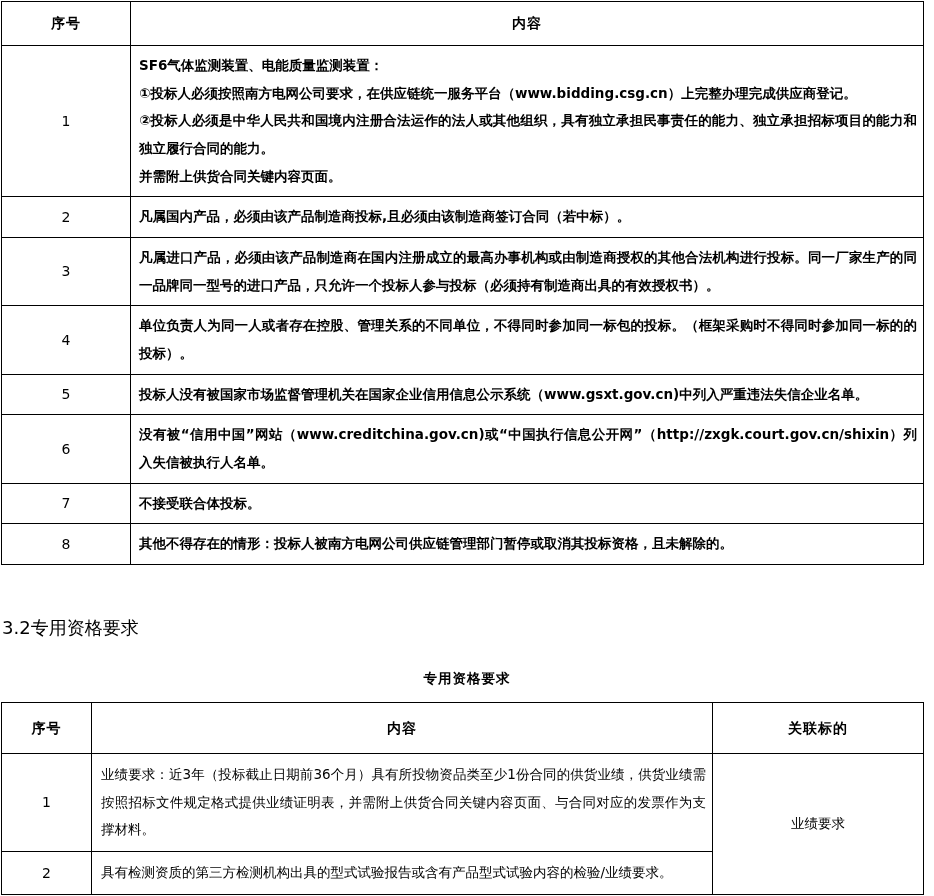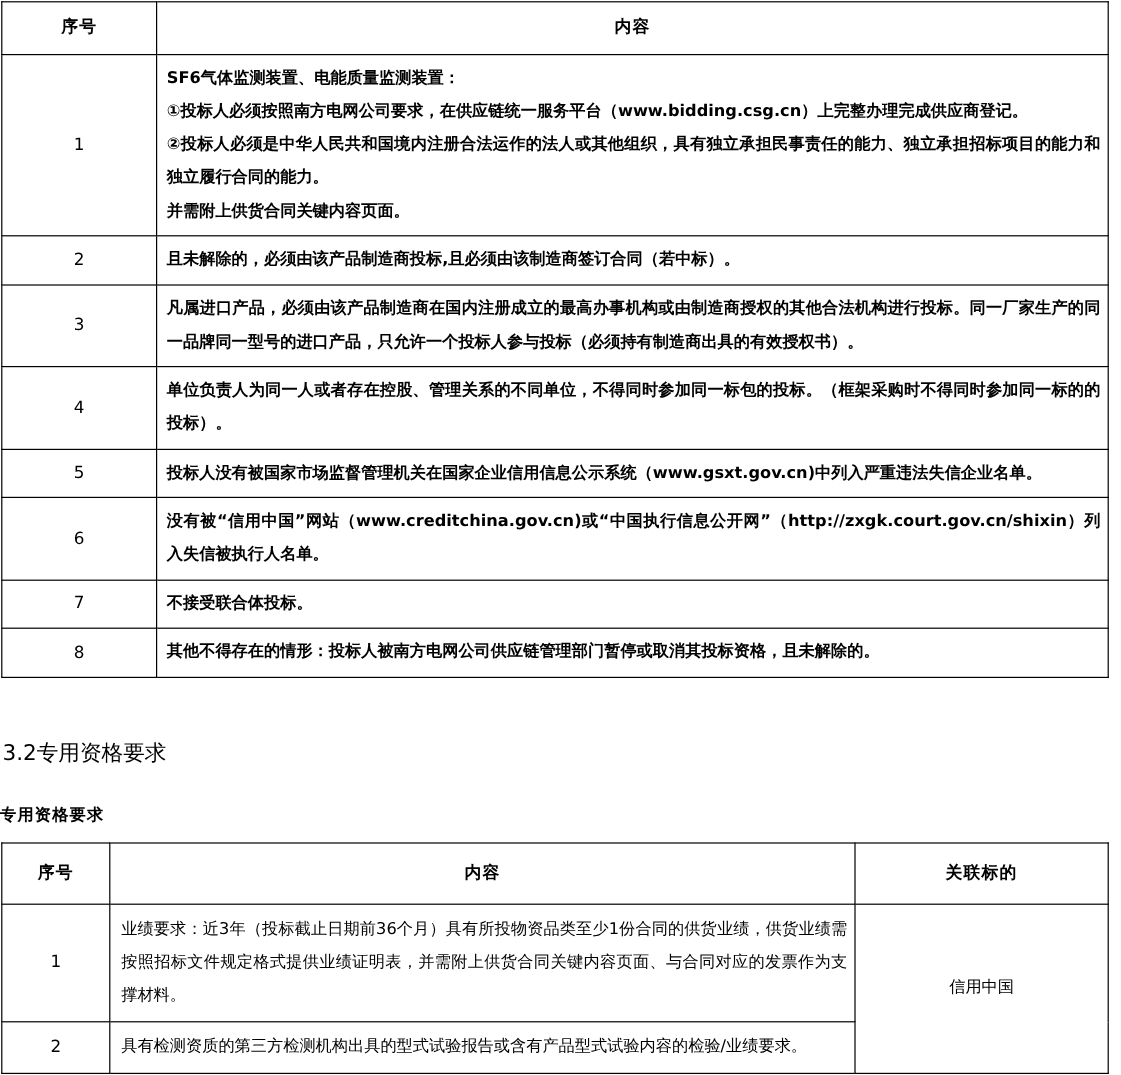--- a/index.html
+++ b/index.html
@@ -81,20 +81,21 @@
     line-height: 1.5;
     white-space: nowrap;
   }
 
   
   .table-caption {
     position: absolute;
     left: 0;
     top: 670px;
     width: 934px;
+    text-align: center;
     font-size: 13.5px;
     font-weight: bold;
     letter-spacing: 1px;
   }
 
   
   #table-special {
     position: absolute;
     left: 1px;
     top: 702px;
@@ -153,21 +154,21 @@
         <td class="body-cell">
           <p>SF6气体监测装置、电能质量监测装置：</p>
           <p>①投标人必须按照南方电网公司要求，在供应链统一服务平台（www.bidding.csg.cn）上完整办理完成供应商登记。</p>
           <p>②投标人必须是中华人民共和国境内注册合法运作的法人或其他组织，具有独立承担民事责任的能力、独立承担招标项目的能力和独立履行合同的能力。</p>
           <p>并需附上供货合同关键内容页面。</p>
         </td>
       </tr>
       <tr>
         <td class="no-cell">2</td>
         <td class="body-cell">
-          <p>且未解除的，必须由该产品制造商投标,且必须由该制造商签订合同（若中标）。</p>
+          <p>凡属国内产品，必须由该产品制造商投标,且必须由该制造商签订合同（若中标）。</p>
         </td>
       </tr>
       <tr>
         <td class="no-cell">3</td>
         <td class="body-cell">
           <p>凡属进口产品，必须由该产品制造商在国内注册成立的最高办事机构或由制造商授权的其他合法机构进行投标。同一厂家生产的同一品牌同一型号的进口产品，只允许一个投标人参与投标（必须持有制造商出具的有效授权书）。</p>
         </td>
       </tr>
       <tr>
         <td class="no-cell">4</td>
@@ -218,21 +219,21 @@
         <th class="hdr">内容</th>
         <th class="hdr">关联标的</th>
       </tr>
     </thead>
     <tbody>
       <tr>
         <td class="no-cell">1</td>
         <td class="body-cell">
           <p>业绩要求：近3年（投标截止日期前36个月）具有所投物资品类至少1份合同的供货业绩，供货业绩需按照招标文件规定格式提供业绩证明表，并需附上供货合同关键内容页面、与合同对应的发票作为支撑材料。</p>
         </td>
-        <td class="target-cell" rowspan="2">信用中国</td>
+        <td class="target-cell" rowspan="2">业绩要求</td>
       </tr>
       <tr>
         <td class="no-cell">2</td>
         <td class="body-cell">
           <p>具有检测资质的第三方检测机构出具的型式试验报告或含有产品型式试验内容的检验/业绩要求。</p>
         </td>
       </tr>
     </tbody>
   </table>
 

